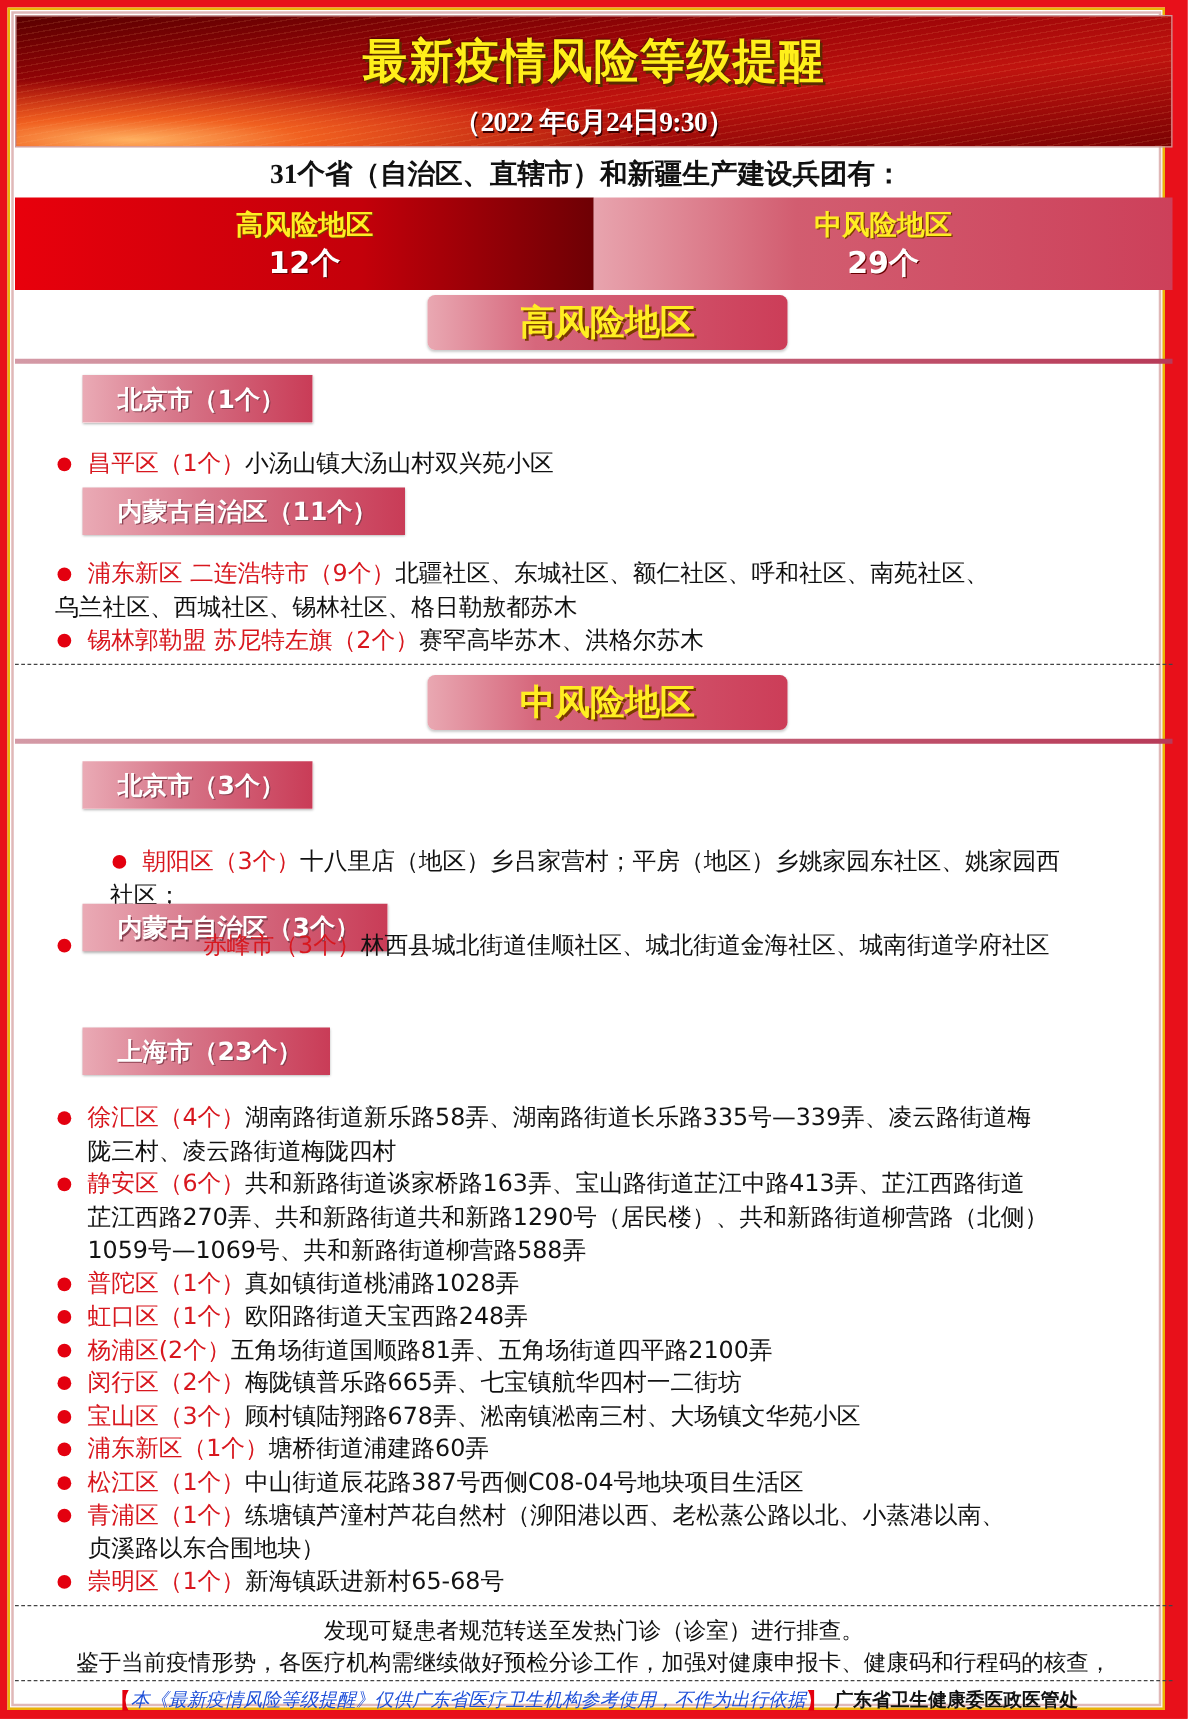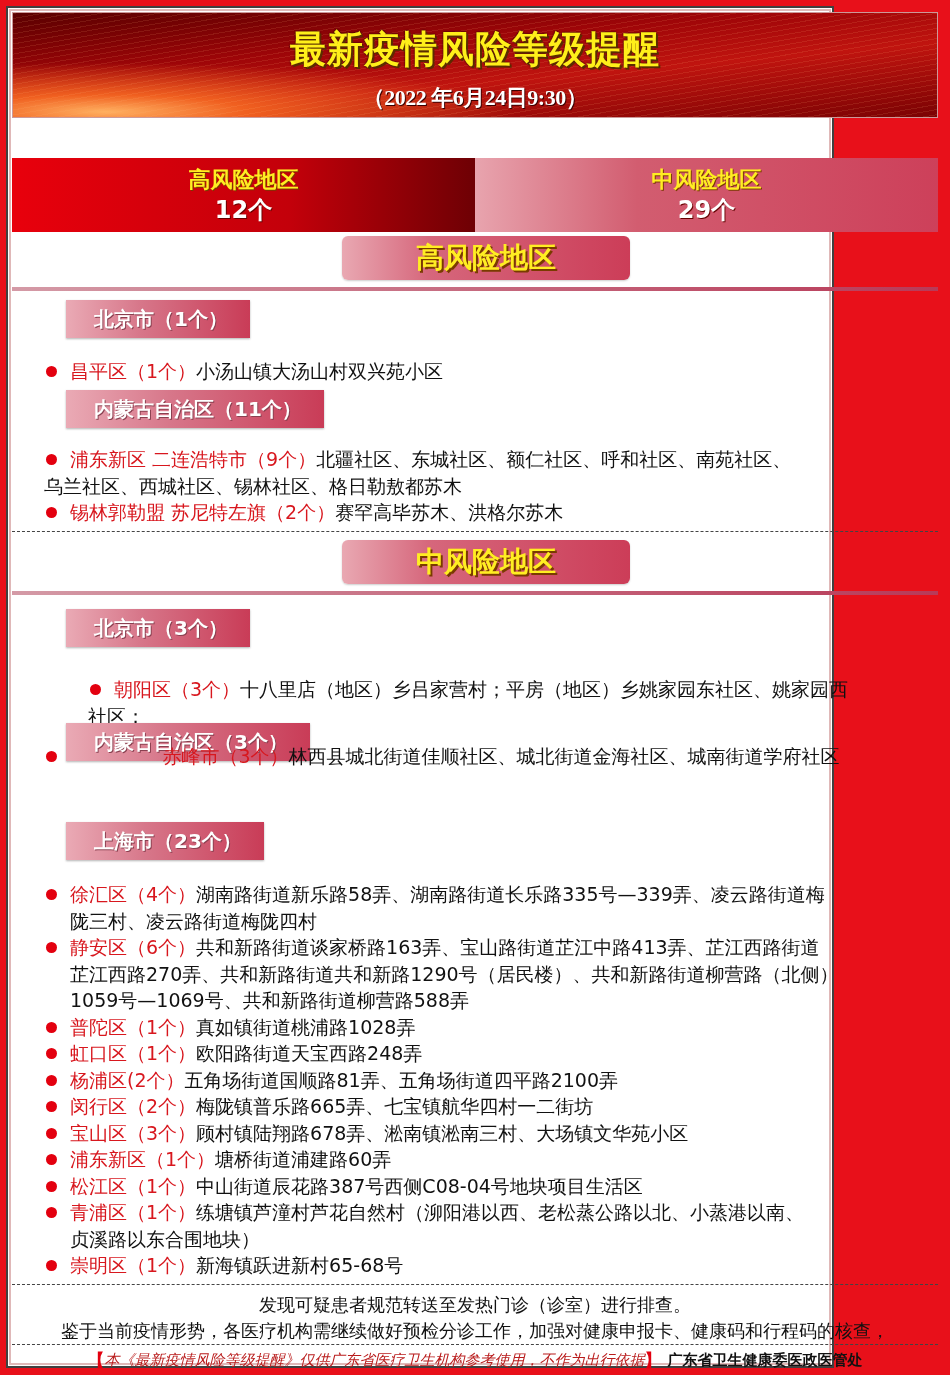--- a/index.html
+++ b/index.html
@@ -1,20 +1,20 @@
 <!DOCTYPE html>
 <html><head>
 <meta charset="utf-8">
 <style>
   * { box-sizing: border-box; margin: 0; padding: 0; }
   html, body { width: 950px; height: 1375px; background: #e8101a; overflow: hidden; }
   body { font-family: "DejaVu Sans", "Liberation Sans", sans-serif; position: relative; }
   .frame {
-    position: absolute; left: 6px; top: 6px; width: 828px; height: 1362px;
-    background: #fff; border: 2px solid #404040;
+    position: absolute; left: 6px; top: 6px; width: 926px; height: 1362px;
+    background: #fff; border: 2px solid #eab308;
     box-shadow: inset 0 0 0 1px #fff, inset 0 0 0 3px #e0b8b8;
   }
   .header {
     position: absolute; left: 4px; top: 4px; width: 926px; height: 106px;
     background:
       repeating-linear-gradient(170deg, rgba(255,180,120,0.12) 0 1px, transparent 1px 5px),
       radial-gradient(ellipse at 10% 95%, #ffb060 0%, #f06020 12%, transparent 35%),
       linear-gradient(175deg, #5a0000 0%, #9e0508 35%, #c0140f 60%, #7a0203 100%);
     border: 1px solid #c99;
   }
@@ -77,34 +77,35 @@
   }
   .entry .region { color: #d8171e; }
   .notice {
     position: absolute; left: 4px; top: 1284px; width: 926px; text-align: center;
     font-size: 18px; line-height: 26px; color: #111;
   }
   .footer {
     position: absolute; left: 4px; top: 1341px; width: 926px; display: flex; justify-content: center; align-items: center;
     font-size: 15px;
   }
-  .footer .disclaimer { color: #b91c1c; font-family: "DejaVu Serif", "Liberation Serif", serif; font-style: italic; }
+  .footer .disclaimer { color: #1d4ed8; font-family: "DejaVu Serif", "Liberation Serif", serif; font-style: italic; }
   .footer .bracket { color: #e3000f; font-weight: bold; font-size: 17px; }
   .footer .issuer { color: #111; font-weight: bold; margin-left: 6px; }
 </style>
 </head>
 <body>
 
 <div class="frame">
 
   <div class="header">
     <div class="header-title">最新疫情风险等级提醒</div>
     <div class="header-date">（2022 年6月24日9:30）</div>
   </div>
 
+  <div class="subtitle">31个省（自治区、直辖市）和新疆生产建设兵团有：</div>
 
   <div class="summary">
     <div class="sum-box sum-high">
       <div class="sum-label">高风险地区</div>
       <div class="sum-count">12个</div>
     </div>
     <div class="sum-box sum-mid">
       <div class="sum-label">中风险地区</div>
       <div class="sum-count">29个</div>
     </div>

